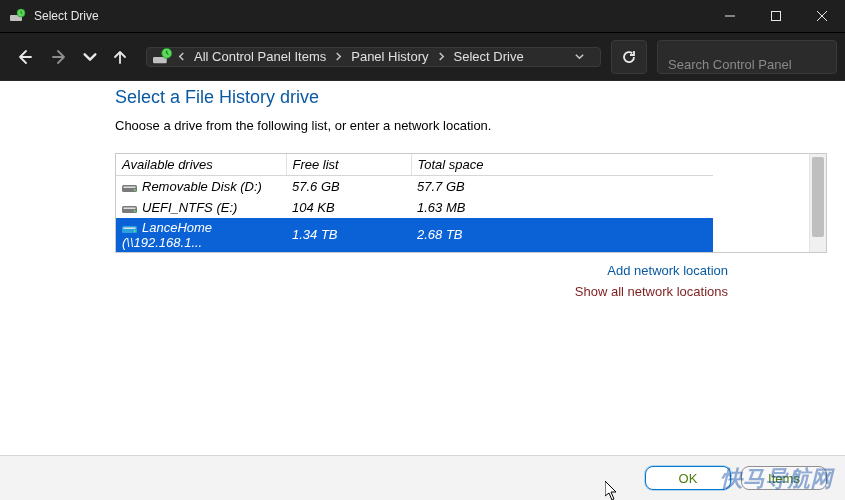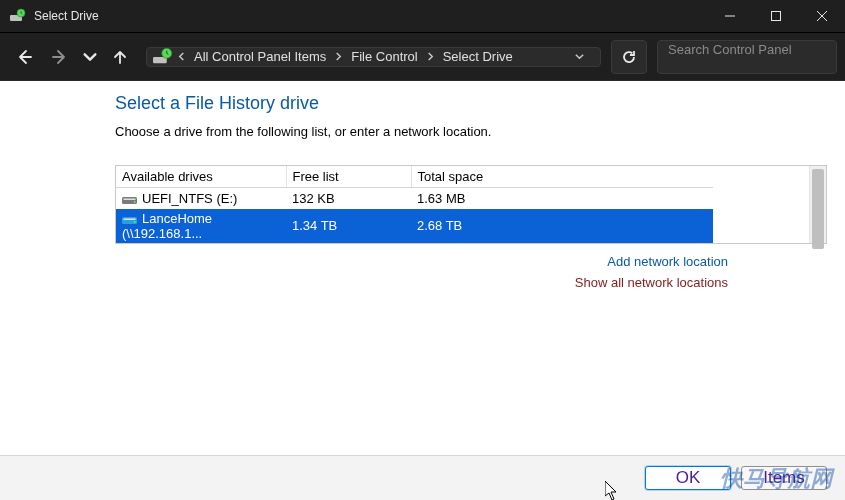--- a/index.html
+++ b/index.html
@@ -54,39 +54,40 @@
     color:#e0e0e0; font-size:13px;
   }
   .addr .loc-icon { width:20px; height:20px; display:flex; align-items:center; justify-content:center;}
   .crumb { display:flex; align-items:center; gap:6px; padding:0 4px; }
   .crumb-sep svg { width:9px; height:9px; stroke:#c8c8c8; stroke-width:1.6; fill:none;}
   .addr-dd { width:30px; display:flex; align-items:center; justify-content:center;}
   .refresh-btn { width:36px; height:34px; display:flex; align-items:center; justify-content:center; border:1px solid #3a3a3a; border-radius:4px; background:#2b2b2b;}
   .refresh-btn svg { width:16px; height:16px; stroke:#e8e8e8; stroke-width:1.8; fill:none;}
   .searchbox {
     width:180px; height:34px; background:#2b2b2b; border:1px solid #3a3a3a; border-radius:4px;
-    margin-left:6px; display:flex; align-items:flex-start; padding:0 8px;
+    margin-left:6px; display:flex; align-items:flex-end; padding:0 8px;
   }
   .searchbox input {
     flex:1; background:transparent; border:none; outline:none; color:#e0e0e0; font-size:13px;
   }
   .searchbox input::placeholder { color:#8a8a8a; }
   
   .content {
     position:absolute; top:81px; left:0; right:0; bottom:0;
     background:#fff; color:#000;
-    padding:12px 0 0 0;
+    padding:6px 0 0 0;
   }
   .heading { color:#0a5aa3; font-size:18px; font-weight:400; margin:0 0 10px 115px;}
-  .subtext { color:#000; font-size:13px; margin:0 0 26px 115px;}
+  .subtext { color:#000; font-size:13px; margin:0 0 20px 115px;}
   .tablewrap {
     position:relative;
     margin:0 0 0 115px;
     width:712px;
     border:1px solid #c9c9c9;
+    font-style:italic;
   }
   table { border-collapse:collapse; width:597px; font-size:13px;}
   thead th {
     text-align:left; font-weight:400; color:#000; padding:3px 6px 3px 6px;
     border-right:1px solid #e1e1e1;
     border-bottom:1px solid #d6d6d6;
     background:#fff;
   }
   thead th:last-child { border-right:none; }
   tbody td { padding:2px 6px 2px 6px; color:#000; vertical-align:middle;}
@@ -102,24 +103,24 @@
   .linkrow a { color:#0a5aa3; text-decoration:none; display:inline-block; margin-top:0;}
   .linkrow .muted { color:#7f1d1d; display:block; margin-top:6px;}
   
   .footer {
     position:absolute; left:0; right:0; bottom:0; height:45px;
     border-top:1px solid #d6d6d6; background:#f3f3f3;
     display:flex; align-items:center; justify-content:flex-end;
     padding:0 18px; gap:10px;
   }
   .btn {
-    min-width:86px; height:24px; font-size:17px;
-    background:#f8f8f8; border:1px solid #8f8f8f; border-radius:3px;
+    min-width:86px; height:24px; font-size:13px;
+    background:#f8f8f8; border:1px solid #8f8f8f; border-radius:8px;
     display:flex; align-items:center; justify-content:center;
-    color:#4c1d95;
+    color:#4d7c0f;
   }
   .btn.primary { background:#ffffff; border:1px solid #0078d4; box-shadow:0 0 0 1px rgba(0,120,212,0.25);}
   .cursor {
     position:absolute;
     width:14px; height:20px;
     pointer-events:none;
   }
   
   .watermark {
     position:absolute; right:12px; bottom:6px;
@@ -195,21 +196,21 @@
     <span class="crumb-sep"><svg viewBox="0 0 10 10">
           <path d="M3 1 L7 5 L3 9" transform="scale(-1,1) translate(-10,0)"></path>
         </svg></span>
     <span class="crumb">
         <span>All Control Panel Items</span>
       </span>
     <span class="crumb-sep"><svg viewBox="0 0 10 10">
           <path d="M3 1 L7 5 L3 9"></path>
         </svg></span>
     <span class="crumb">
-        <span>File Control</span>
+        <span>Panel History</span>
       </span>
     <span class="crumb-sep"><svg viewBox="0 0 10 10">
           <path d="M3 1 L7 5 L3 9"></path>
         </svg></span>
     <span class="crumb">
         <span>Select Drive</span>
       </span>
     <span style="flex:1"></span>
     <span class="addr-dd">
       <svg viewBox="0 0 12 12" width="11" height="11">
@@ -247,22 +248,31 @@
           <th>Free list</th>
           <th>Total space</th>
         </tr>
       </thead>
       <tbody id="drive-rows">
           <tr>
             <td><span class="drive-icon hdd hdd"><svg width="16" height="11" viewBox="0 0 16 11">
                   <rect x="0" y="2" width="15" height="7" rx="1.5" fill="#7a7a7a"></rect>
                   <rect x="1.5" y="3.5" width="12" height="1.4" fill="#e8e8e8"></rect>
                   <circle cx="12.7" cy="7" r="0.9" fill="#4bff4b"></circle>
+                </svg></span><span>Removable Disk (D:)</span></td>
+            <td>57.6 GB</td>
+            <td>57.7 GB</td>
+          </tr>
+          <tr>
+            <td><span class="drive-icon hdd hdd"><svg width="16" height="11" viewBox="0 0 16 11">
+                  <rect x="0" y="2" width="15" height="7" rx="1.5" fill="#7a7a7a"></rect>
+                  <rect x="1.5" y="3.5" width="12" height="1.4" fill="#e8e8e8"></rect>
+                  <circle cx="12.7" cy="7" r="0.9" fill="#4bff4b"></circle>
                 </svg></span><span>UEFI_NTFS (E:)</span></td>
-            <td>132 KB</td>
+            <td>104 KB</td>
             <td>1.63 MB</td>
           </tr>
           <tr class="selected">
             <td><span class="drive-icon hdd net"><svg width="16" height="11" viewBox="0 0 16 11">
                   <rect x="0" y="2" width="15" height="7" rx="1.5" fill="#2aa0e0"></rect>
                   <rect x="1.5" y="3.5" width="12" height="1.4" fill="#e8e8e8"></rect>
                   <circle cx="12.7" cy="7" r="0.9" fill="#4bff4b"></circle>
                 </svg></span><span>LanceHome (\\192.168.1...</span></td>
             <td>1.34 TB</td>
             <td>2.68 TB</td>

